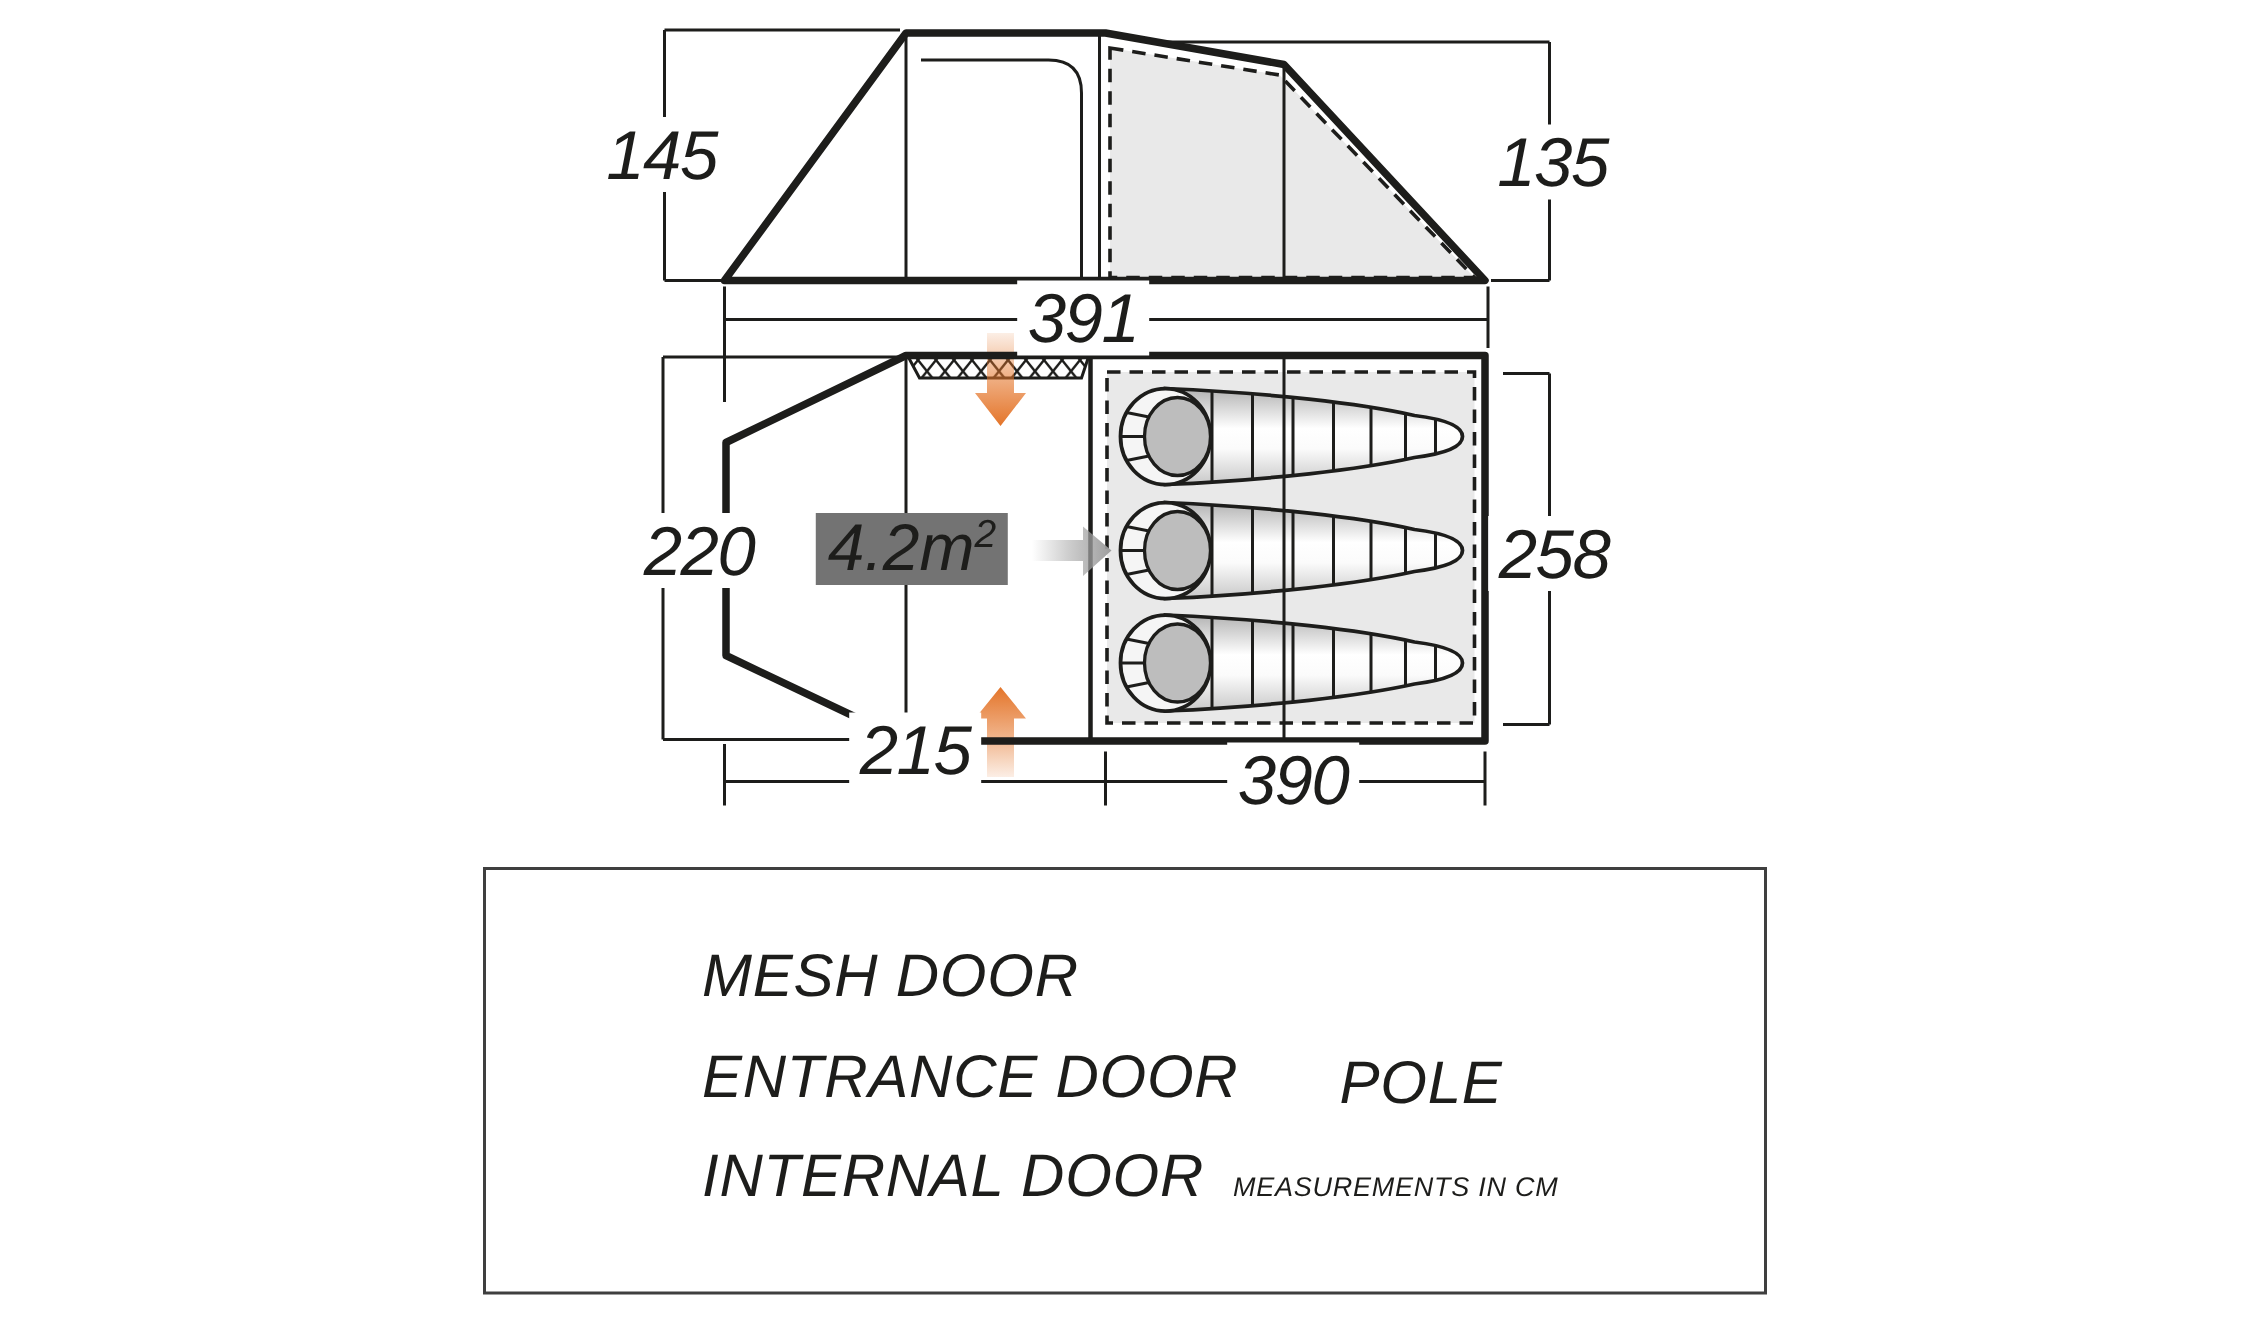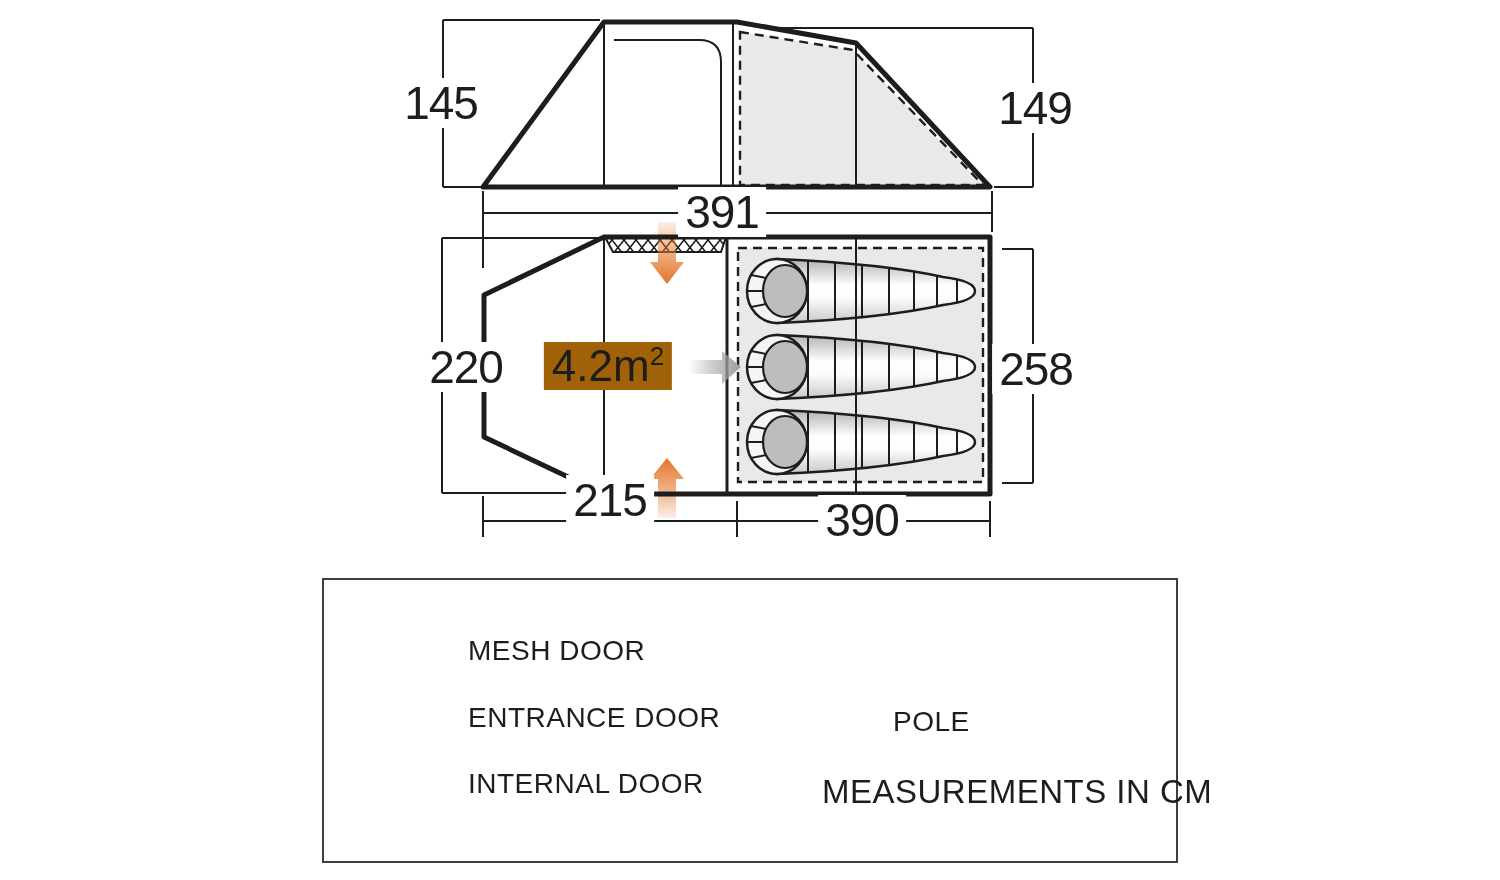--- a/index.html
+++ b/index.html
@@ -4,44 +4,44 @@
 <style>
   :root{
     --entrance-orange:#e4752a;
     --internal-gray:#9e9e9e;
     --bedroom-fill:#e9e9e9;
     --line:#1d1d1b;
   }
   html,body{margin:0;padding:0;background:#fff;}
   .canvas{
     position:relative;width:1240px;height:880px;background:#fff;overflow:hidden;
-    font-family:"Liberation Sans","DejaVu Sans",sans-serif;color:var(--line);
+    font-family:"Liberation Sans","DejaVu Sans",sans-serif;color:var(--line);font-style:italic;
   }
   .canvas svg{position:absolute;left:0;top:0;color:var(--line);}
   .dim{
     position:absolute;transform:translate(-50%,-50%);
     font-size:46px;line-height:1;background:#fff;padding:2px 7px;
     white-space:nowrap;letter-spacing:-1px;
   }
   .area{
     position:absolute;transform:translate(-50%,-50%);
-    font-size:44px;line-height:1;background:#a16207;padding:2px 8px;white-space:nowrap;
+    font-size:44px;line-height:1;background:#737373;padding:2px 8px;white-space:nowrap;
   }
   .area sup{font-size:26px;line-height:0;}
   .legend-box{
     position:absolute;left:322px;top:578px;width:852px;height:281px;
     border:2px solid #3f3f3f;background:#fff;
   }
   .legend-label{
     position:absolute;transform:translateY(-50%);
-    font-size:28px;line-height:1;white-space:nowrap;letter-spacing:0.5px;
+    font-size:40px;line-height:1;white-space:nowrap;letter-spacing:0.5px;
   }
   .legend-note{
     position:absolute;transform:translateY(-50%);
-    font-size:33px;line-height:1;white-space:nowrap;letter-spacing:0.5px;
+    font-size:18px;line-height:1;white-space:nowrap;letter-spacing:0.5px;
   }
 </style>
 </head>
 <body>
 
 <div class="canvas">
 
   <svg width="1500" height="880" viewBox="0 0 1500 880">
     <defs>
       <pattern id="meshpat" width="12" height="15" patternUnits="userSpaceOnUse">
@@ -155,21 +155,21 @@
 
       <path d="M378,710 H424 V700 L452,717 L424,734 V724 H378 Z" fill="url(#gradOrangeR)"></path>
       <path d="M378,776 H424 V766 L452,783 L424,800 V790 H378 Z" fill="url(#gradGrayR)"></path>
 
       <rect x="832" y="628" width="42" height="40" style="fill:var(--bedroom-fill)" stroke="currentColor" stroke-width="2.4" stroke-dasharray="8 6"></rect>
       <path d="M823,722 H884" stroke="currentColor" stroke-width="2.5"></path>
     </g>
   </svg>
 
   <div class="dim" style="left:441px;top:103px">145</div>
-  <div class="dim" style="left:1035px;top:108px">149</div>
+  <div class="dim" style="left:1035px;top:108px">135</div>
   <div class="dim" style="left:722px;top:212px">391</div>
   <div class="dim" style="left:466px;top:367px">220</div>
   <div class="dim" style="left:1036px;top:369px">258</div>
   <div class="dim" style="left:610px;top:500px">215</div>
   <div class="dim" style="left:862px;top:520px">390</div>
 
   <div class="area" style="left:608px;top:366px"><span>4.2m</span><sup>2</sup></div>
 
   <div class="legend-box"></div>
   <div class="legend-label" style="left:468px;top:651px">MESH DOOR</div>

